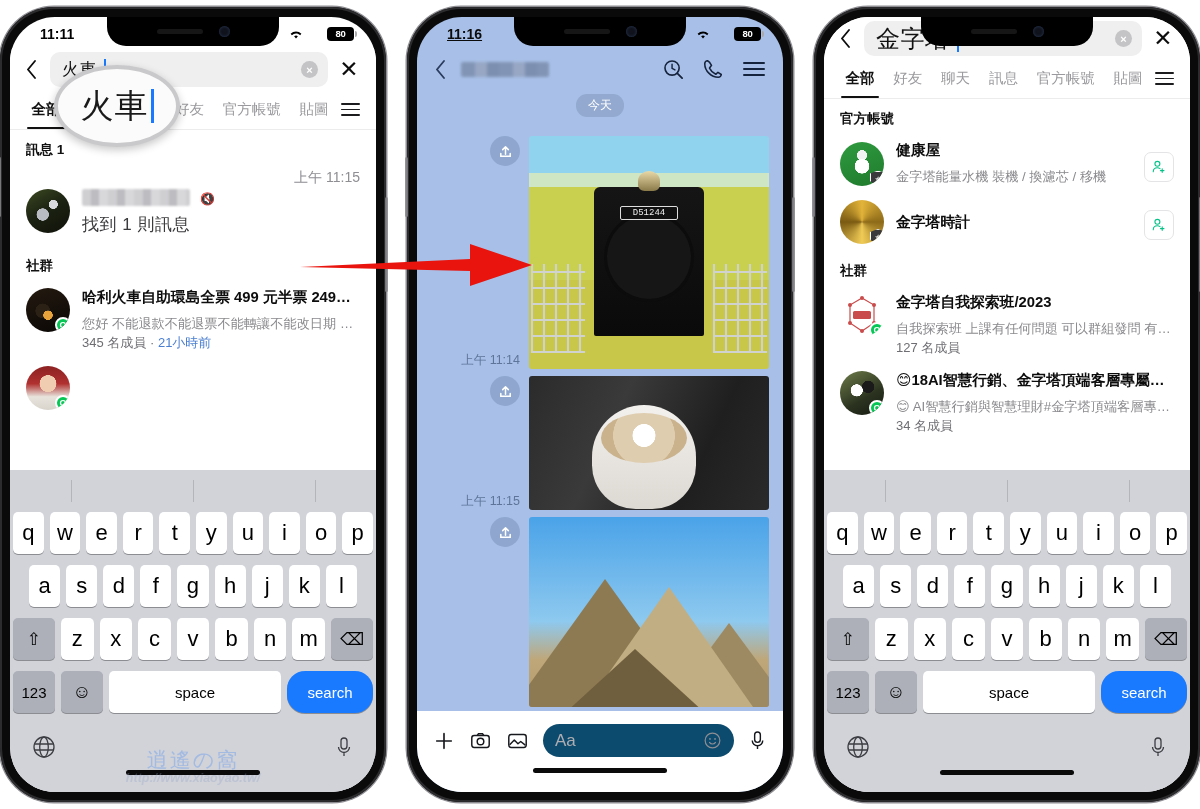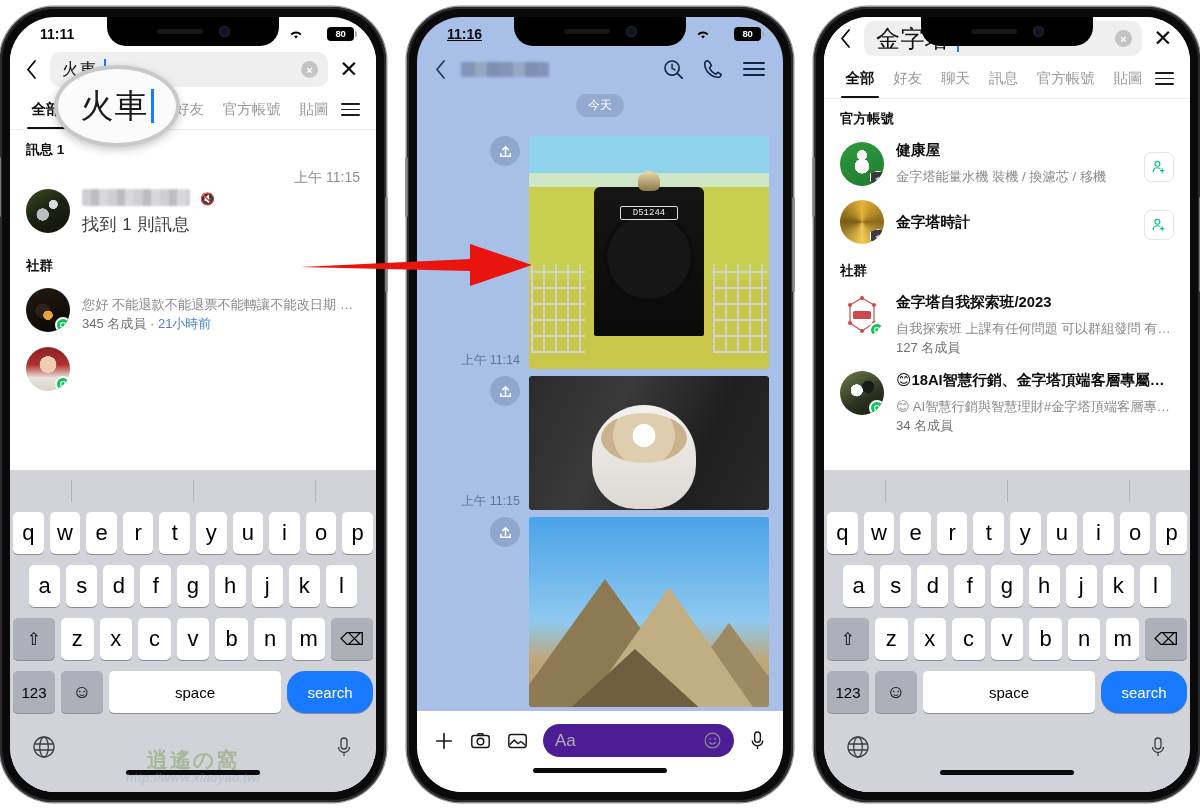--- a/index.html
+++ b/index.html
@@ -170,21 +170,21 @@
   .key.search { flex:0 0 86px; background:#1a7aff; color:#fff; font-size:15px;border-radius:18px; }
   .kbfoot { height:46px; display:flex; align-items:center; justify-content:space-between; padding: 0 22px; position:relative;}
   .homebar { height:22px; display:flex;align-items:flex-start;justify-content:center; background:#d1d3d9;}
   .homebar i{ display:block; width:134px;height:5px;border-radius:3px;background:#0a0a0a;}
 
   
   .watermark {
     position:absolute; left:50%; bottom:7px; transform:translateX(-50%);
     text-align:center; opacity:0.30; pointer-events:none; width:100%;
   }
-  .wm-logo { font-size:21px; color:#4d7c0f; letter-spacing:2px; font-weight:bold;margin-top:17px; }
+  .wm-logo { font-size:21px; color:#3b82f6; letter-spacing:2px; font-weight:normal;margin-top:17px; }
   .wm-url { font-size:12.5px; color:#8fa0c4; font-style:italic; font-weight:bold; margin-top:-3px;}
 
   
   .chatscreen { background:#a8c0e8; }
   .chathead { display:flex; align-items:center; padding: 6px 16px 8px 12px; gap:10px; }
   .chatname-blur {
     width:88px;height:15px;border-radius:2px; filter:blur(1.4px);
     background: repeating-linear-gradient(90deg,#8294b5 0 14px,#97a7c4 14px 26px,#7d8fb0 26px 38px);
   }
   .chat-icons { margin-left:auto; display:flex; align-items:center; gap:17px;}
@@ -228,21 +228,21 @@
   .pyr{position:absolute; bottom:0; width:0;height:0;border-style:solid;}
   .pyr1{left:-16px; border-width:0 92px 128px 92px; border-color:transparent transparent #8e7a52 transparent;}
   .pyr2{left:56px; border-width:0 84px 120px 84px; border-color:transparent transparent #c2ae83 transparent;}
   .pyr3{right:-22px; border-width:0 62px 84px 62px; border-color:transparent transparent #9d8a62 transparent;}
   .pyr4{left:36px; bottom:-6px; border-width:0 70px 64px 70px; border-color:transparent transparent #6f5f3e transparent;}
 
   .inputbar {
     background:#fff; flex:0 0 auto; display:flex; align-items:center; gap:14px;
     padding: 13px 16px 11px;
   }
-  .inputpill{ flex:1; height:33px; background:#4c1d95; border-radius:17px; display:flex;align-items:center;
+  .inputpill{ flex:1; height:33px; background:#0c4a6e; border-radius:17px; display:flex;align-items:center;
     padding: 0 12px; gap:20px; }
   .aa { font-size:17px; color:#aeaeb2; flex:1; }
   .homebar-white { background:#fff; height:24px; display:flex;align-items:flex-start;justify-content:center; }
   .homebar-white i{ display:block; width:134px;height:5px;border-radius:3px;background:#0a0a0a;}
 
   
   .magnifier {
     position:absolute; left:44px; top:48px; width:126px; height:82px;
     border-radius:50%; background:#fbfbfb; border:4px solid #c9c9cb;
     box-shadow: 0 3px 9px rgba(0,0,0,0.22);
@@ -325,20 +325,21 @@
           </div>
         </div>
 
         <div class="sectionhead">社群</div>
 
         <div class="listrow">
           <div class="avatar av-harry">
             <span class="badge-oc">O</span>
           </div>
           <div class="msgmeta">
+            <div class="lr-title">哈利火車自助環島全票 499 元半票 249…</div>
             <div class="lr-sub">您好 不能退款不能退票不能轉讓不能改日期 如…</div>
             <div class="lr-meta">
               <span>345 名成員</span>
               <span>·</span>
               <span class="ago">21小時前</span>
             </div>
           </div>
         </div>
 
         <div class="listrow">

